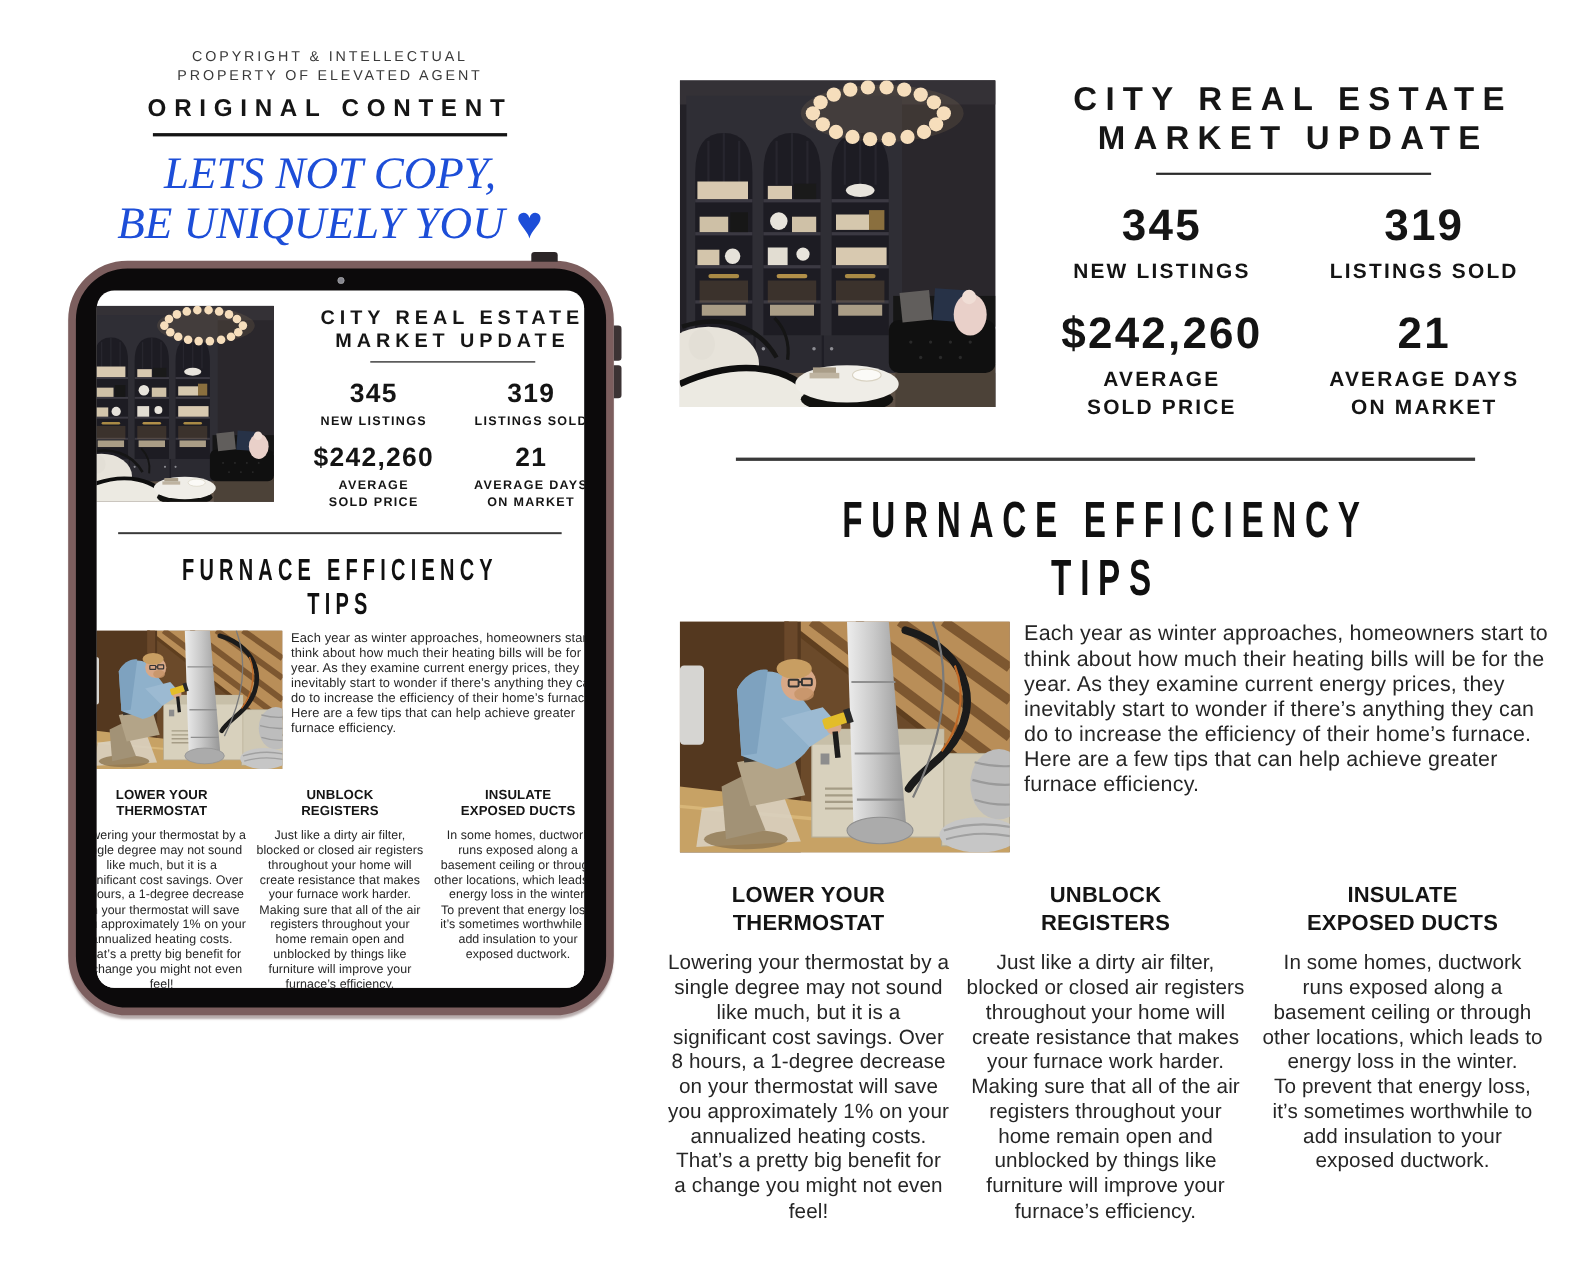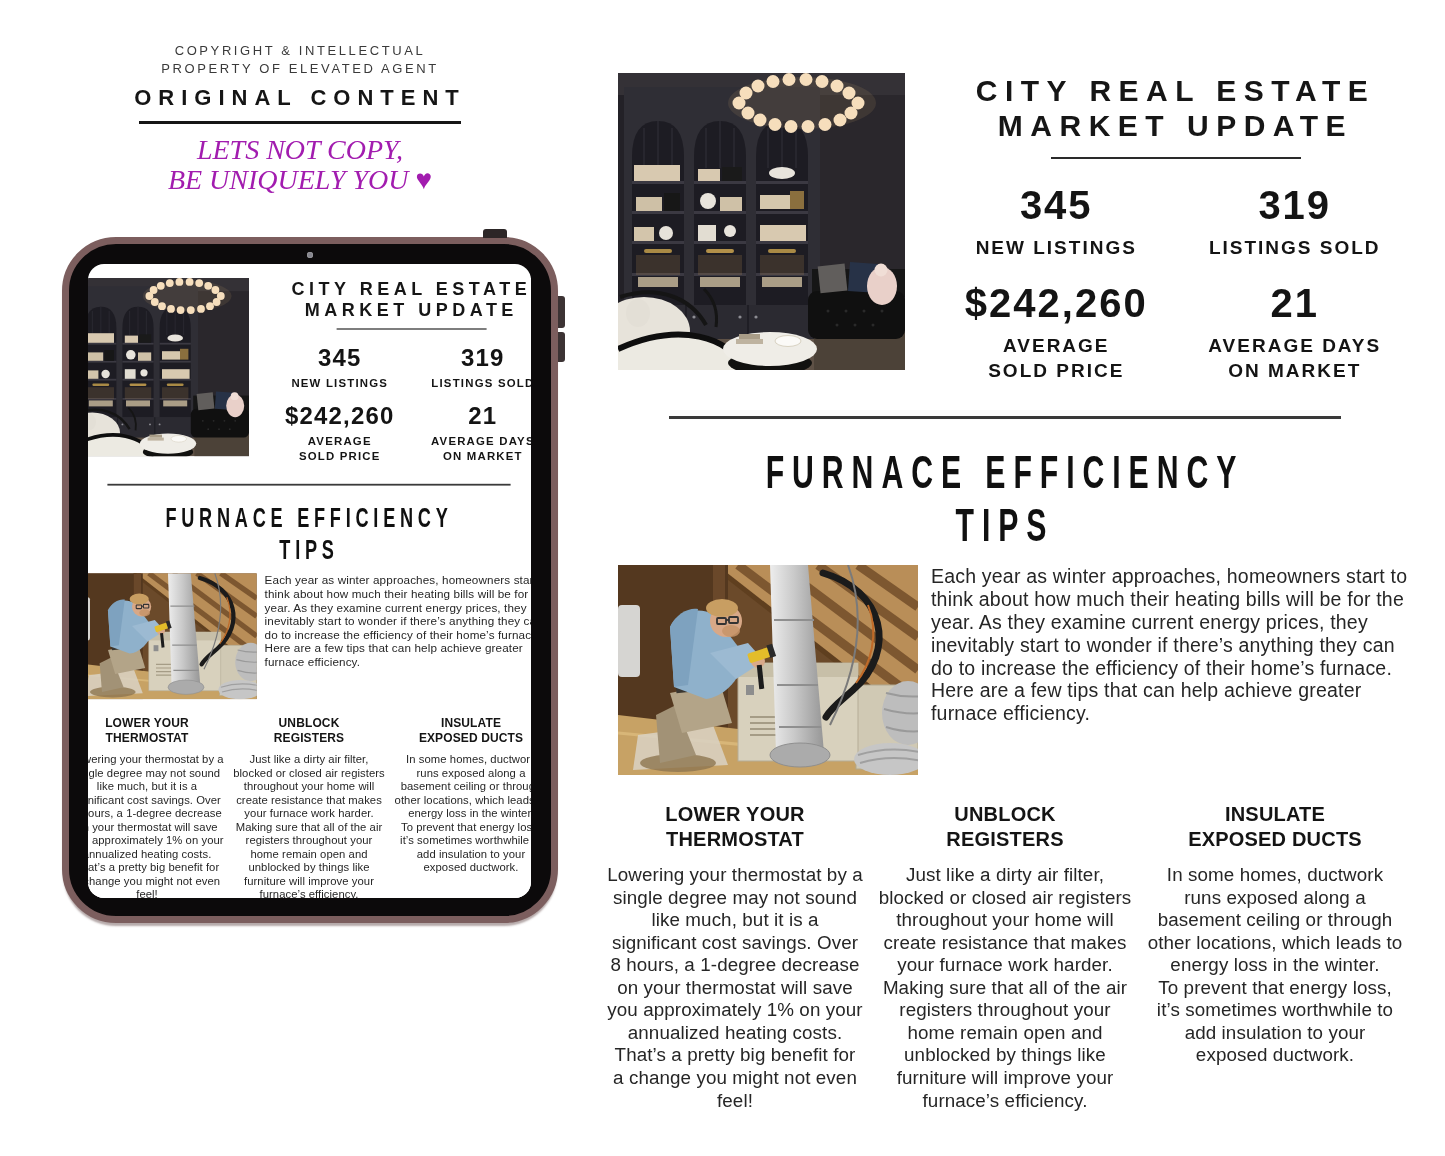--- a/index.html
+++ b/index.html
@@ -9,21 +9,21 @@
     font-family:"Liberation Sans",sans-serif;
     -webkit-font-smoothing:antialiased;
   }
   .pre{white-space:pre-line;}
 
   
   .watermark{position:absolute;left:30px;top:42px;width:540px;text-align:center;}
   .wm-copy{font-size:13px;letter-spacing:2.6px;color:#3a3a3a;line-height:1.35;font-weight:500;}
   .wm-original{font-size:22px;font-weight:700;letter-spacing:7px;color:#151515;margin-top:8px;}
   .wm-rule{width:322px;height:2.5px;background:#151515;margin:10px auto 11px;}
-  .wm-tagline{font-family:"Liberation Serif",serif;font-style:italic;font-size:28px;line-height:1.1;color:#a21caf;}
+  .wm-tagline{font-family:"Liberation Serif",serif;font-style:italic;font-size:41px;line-height:1.1;color:#1d4ed8;}
 
   
   .tablet{
     position:absolute;left:62px;top:237px;width:496px;height:686px;box-sizing:border-box;
     background:#0c0a0b;border:7px solid #7c5e5e;border-radius:54px;
     box-shadow:0 4px 2px -1px rgba(94,66,66,.45);
   }
   .tablet-camera{position:absolute;left:50%;top:8px;transform:translateX(-50%);
     width:6px;height:6px;border-radius:50%;background:#85858d;box-shadow:inset 0 0 1px #fff;}
   .tablet-top-btn{position:absolute;top:-15px;left:414px;width:24px;height:9px;background:#2c2627;border-radius:3px 3px 0 0;}

